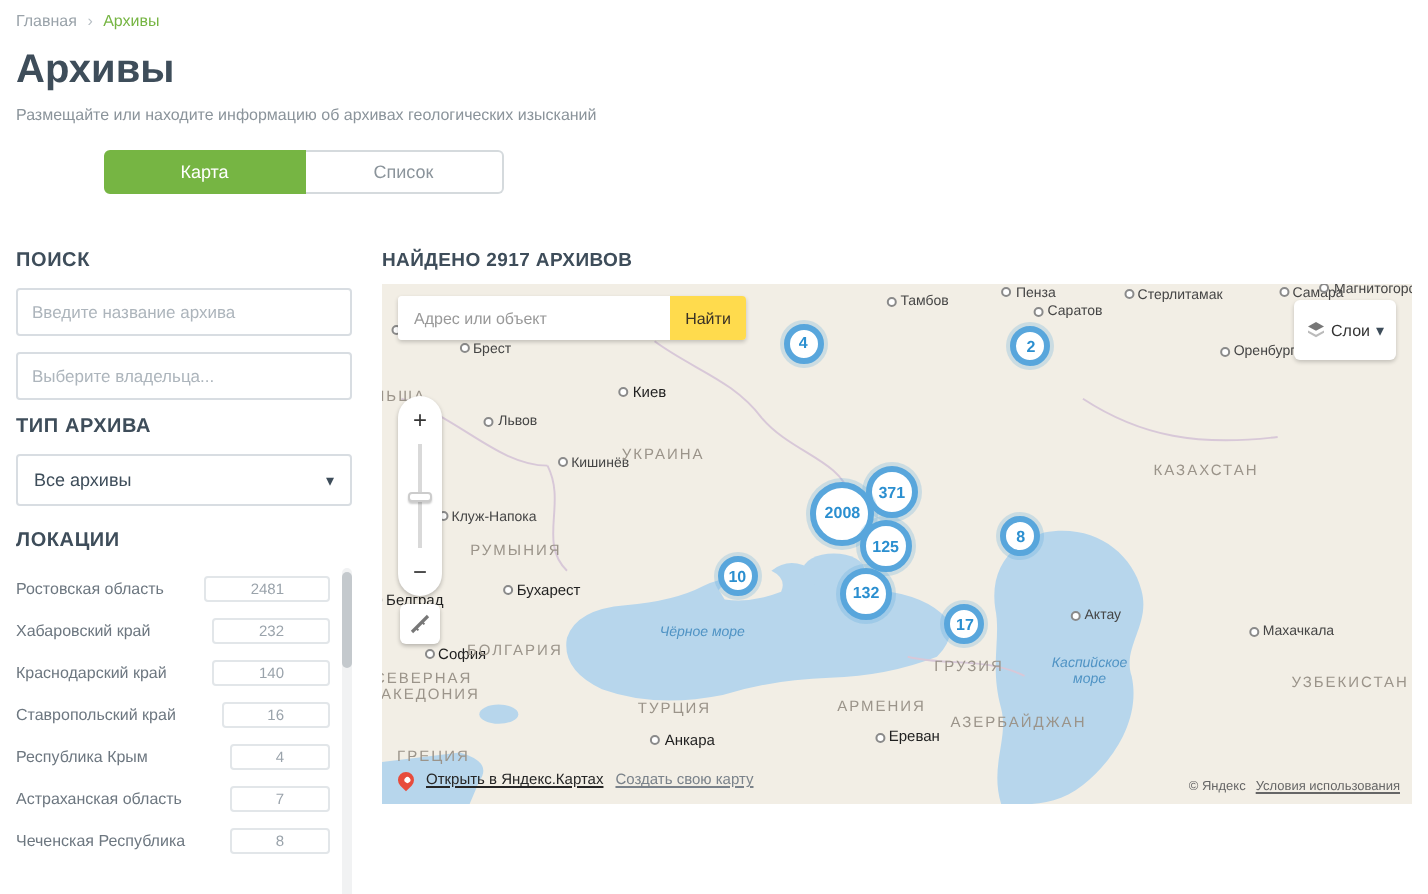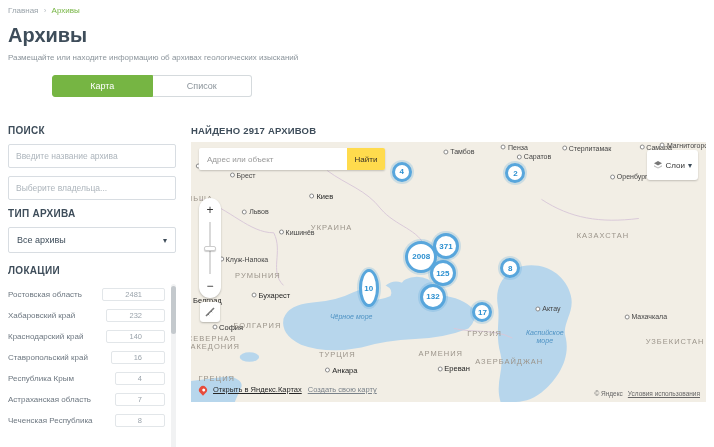--- a/index.html
+++ b/index.html
@@ -69,21 +69,21 @@
   .lbl-water { font-size:7px; font-style:italic; color:#4f93c4; text-align:center;
                max-width:46px; line-height:1.2; }
 
   .cluster { position:absolute; transform:translate(-50%,-50%); z-index:3;
              background:#fff; border:3px solid #58a6dc; color:#2b8fd0; border-radius:50%;
              display:flex; align-items:center; justify-content:center; font-weight:bold;
              box-shadow:0 0 0 2px rgba(88,166,220,.25); cursor:pointer; }
 
   .map-search { position:absolute; top:6px; left:8px; display:flex; z-index:5;
                 box-shadow:0 1px 2px rgba(0,0,0,.2); border-radius:2px; }
-  .ms-input { width:148px; height:22px; border:0; padding:0 8px; font-size:8px; font-family:inherit;
+  .ms-input { width:136px; height:22px; border:0; padding:0 8px; font-size:8px; font-family:inherit;
               outline:none; border-radius:2px 0 0 2px; }
   .ms-input::placeholder { color:#999; }
   .ms-btn { height:22px; width:38px; border:0; background:#ffdb4d; font-size:8px; color:#3a3226;
             border-radius:0 2px 2px 0; font-family:inherit; cursor:pointer; }
 
   .layers-ctl { position:absolute; top:8px; right:8px; height:30px; background:#fff; z-index:5;
                 border-radius:3px; display:flex; align-items:center; padding:0 6px; gap:3px;
                 font-size:8px; color:#333; box-shadow:0 1px 2px rgba(0,0,0,.2); cursor:pointer; }
 
   .zoom-ctl { position:absolute; left:8px; top:56px; width:22px; background:#fff; z-index:5;
@@ -238,21 +238,21 @@
             <span class="map-label lbl-city" style="left: 85%; top: 13.2%;">Оренбург</span>
             <span class="map-label lbl-country" style="left: 80%; top: 36%;">КАЗАХСТАН</span>
           </div>
         <div id="clusters-layer">
             <div class="cluster" style="width: 20px; height: 20px; left: 40.9%; top: 11.4%; font-size: 8px;">4</div>
             <div class="cluster" style="width: 20px; height: 20px; left: 63%; top: 12.1%; font-size: 8px;">2</div>
             <div class="cluster" style="width: 26px; height: 26px; left: 49.5%; top: 40%; font-size: 8px;">371</div>
             <div class="cluster" style="width: 32px; height: 32px; left: 44.7%; top: 44.1%; font-size: 8px;">2008</div>
             <div class="cluster" style="width: 26px; height: 26px; left: 48.9%; top: 50.4%; font-size: 8px;">125</div>
             <div class="cluster" style="width: 20px; height: 20px; left: 62%; top: 48.5%; font-size: 8px;">8</div>
-            <div class="cluster" style="width: 20px; height: 38px; left: 34.5%; top: 56.3%; font-size: 8px;">10</div>
+            <div class="cluster" style="width: 20px; height: 20px; left: 34.5%; top: 56.3%; font-size: 8px;">10</div>
             <div class="cluster" style="width: 26px; height: 26px; left: 47%; top: 59.6%; font-size: 8px;">132</div>
             <div class="cluster" style="width: 20px; height: 20px; left: 56.6%; top: 65.4%; font-size: 8px;">17</div>
           </div>
 
         <div class="map-search">
           <input class="ms-input" type="text" placeholder="Адрес или объект" style="">
           <button class="ms-btn">Найти</button>
         </div>
 
         <div class="layers-ctl">

